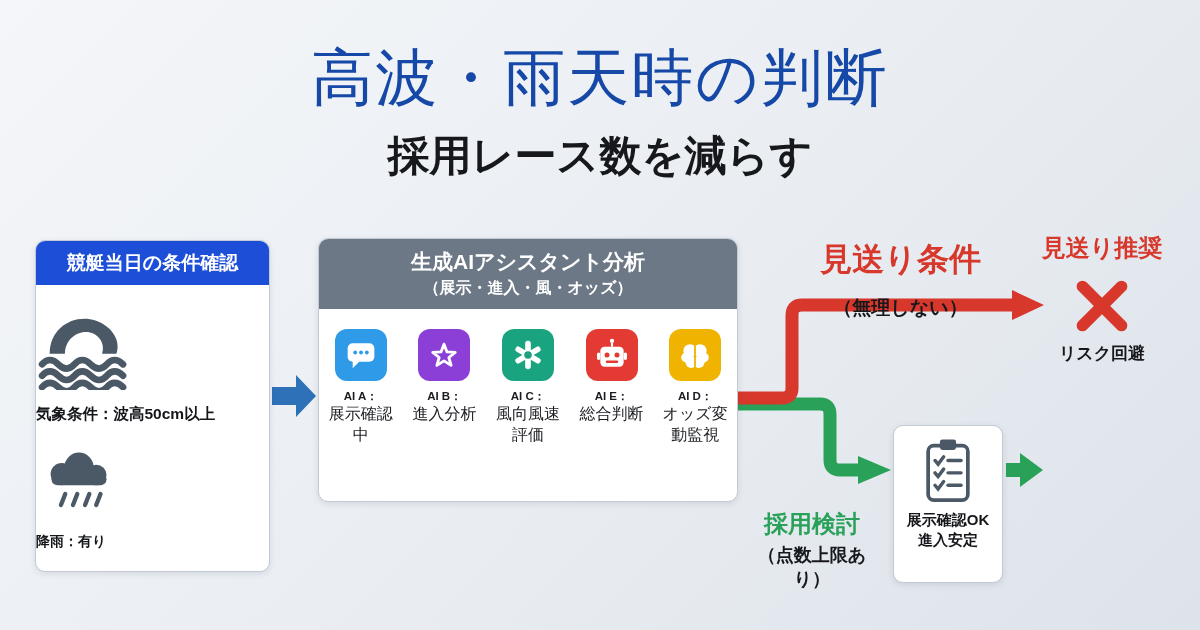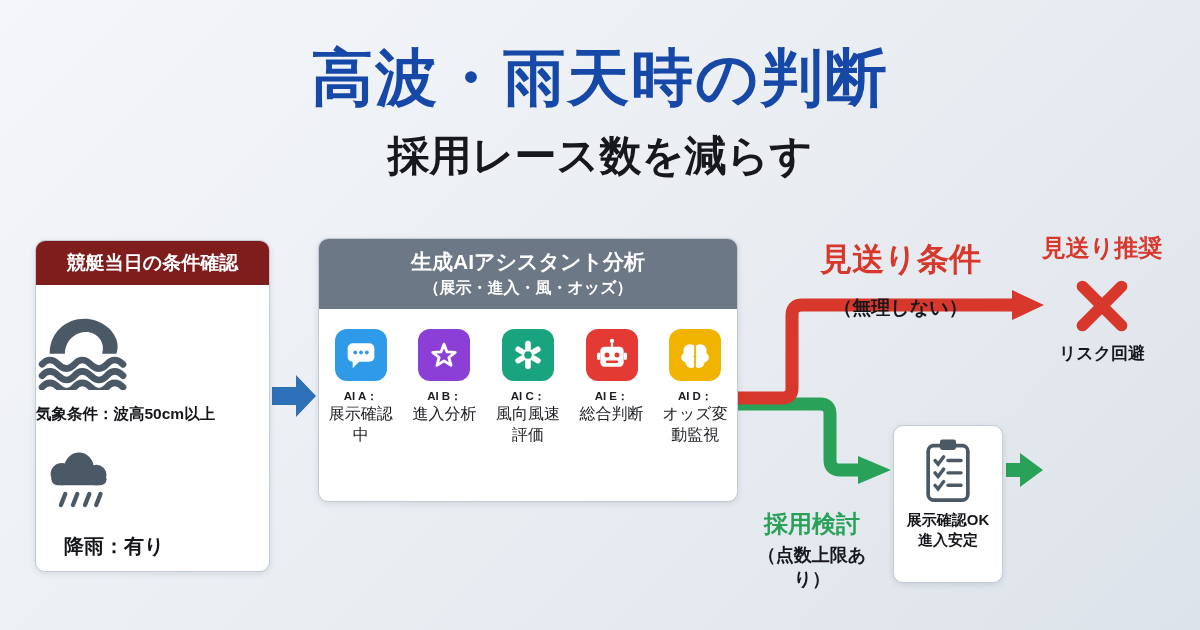--- a/index.html
+++ b/index.html
@@ -9,44 +9,44 @@
     background:#e7ebf0;
     overflow:hidden;
   }
   .canvas {
     position:relative; width:1200px; height:630px;
     background:linear-gradient(135deg,#f4f6f9 0%,#e9edf2 55%,#dde3ea 100%);
   }
   
   .title {
     position:absolute; top:36px; left:0; width:100%;
-    text-align:center; font-size:62px; font-weight:700;
+    text-align:center; font-size:62px; font-weight:400;
     color:#1648a8; letter-spacing:2px;
   }
   .subtitle {
     position:absolute; top:128px; left:0; width:100%;
     text-align:center; font-size:42px; font-weight:800; color:#16181c;
   }
   
   .arrows { position:absolute; inset:0; z-index:0; pointer-events:none; }
   
   .fbox {
     position:absolute; background:#fff; border:1.5px solid #c3cad3;
     border-radius:10px; z-index:1; overflow:hidden;
     box-shadow:0 2px 6px rgba(40,60,80,.12);
   }
   .fbox-header {
     color:#fff; text-align:center; font-weight:800;
   }
   
   .condition-box { left:35px; top:240px; width:235px; height:332px; }
-  .condition-box .fbox-header { background:#7f1d1d; font-size:19px; padding:9px 4px; }
+  .condition-box .fbox-header { background:#1d4ed8; font-size:19px; padding:9px 4px; }
   .condition-body { text-align:left; padding-top:14px;margin-top:11px; }
   .cond-text { font-size:15.5px; font-weight:800; color:#14161a; margin-top:10px; }
-  .cond-text2 { font-size:20px; font-weight:800; color:#14161a; margin-top:12px;padding-left:28px; }
+  .cond-text2 { font-size:14px; font-weight:800; color:#14161a; margin-top:12px; }
   
   .ai-box { left:318px; top:238px; width:420px; height:264px; }
   .ai-box .fbox-header { background:#6d7886; padding:9px 14px 10px; }
   .ai-box-title { font-size:21px; font-weight:800; }
   .ai-box-sub { font-size:16px; font-weight:700; margin-top:2px; }
   .ai-row {
     display:flex; justify-content:space-around; align-items:flex-start;
     padding:20px 0 0;
   }
   .ai-item { width:78px; text-align:center; }

